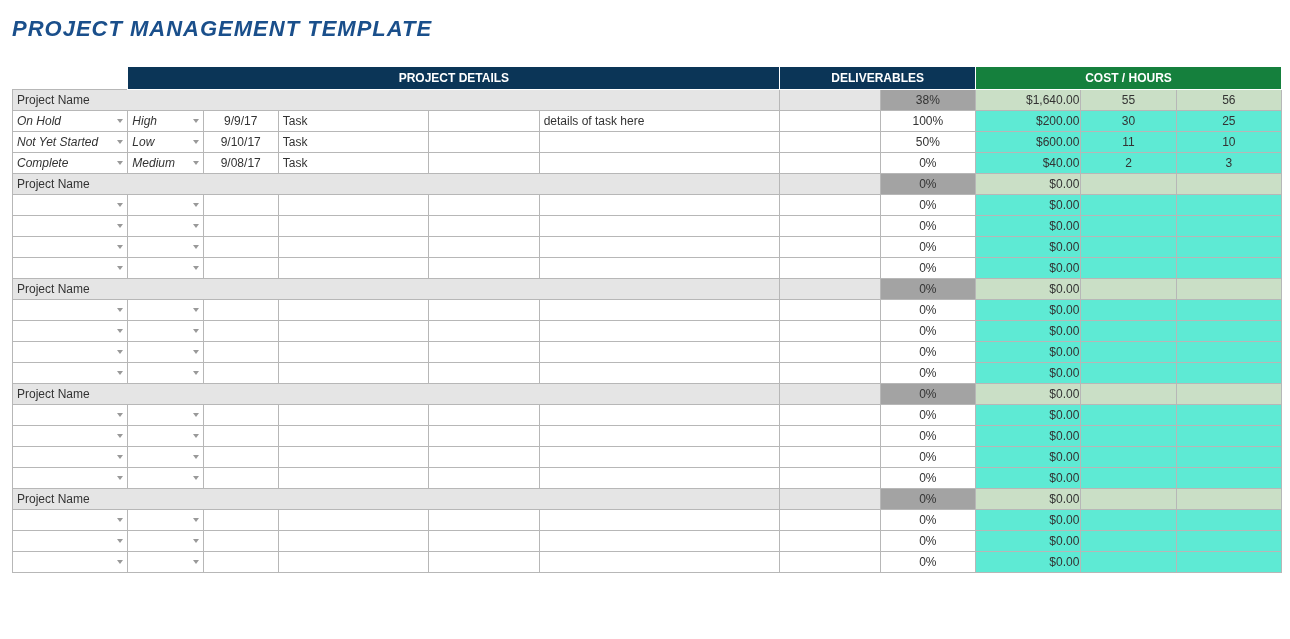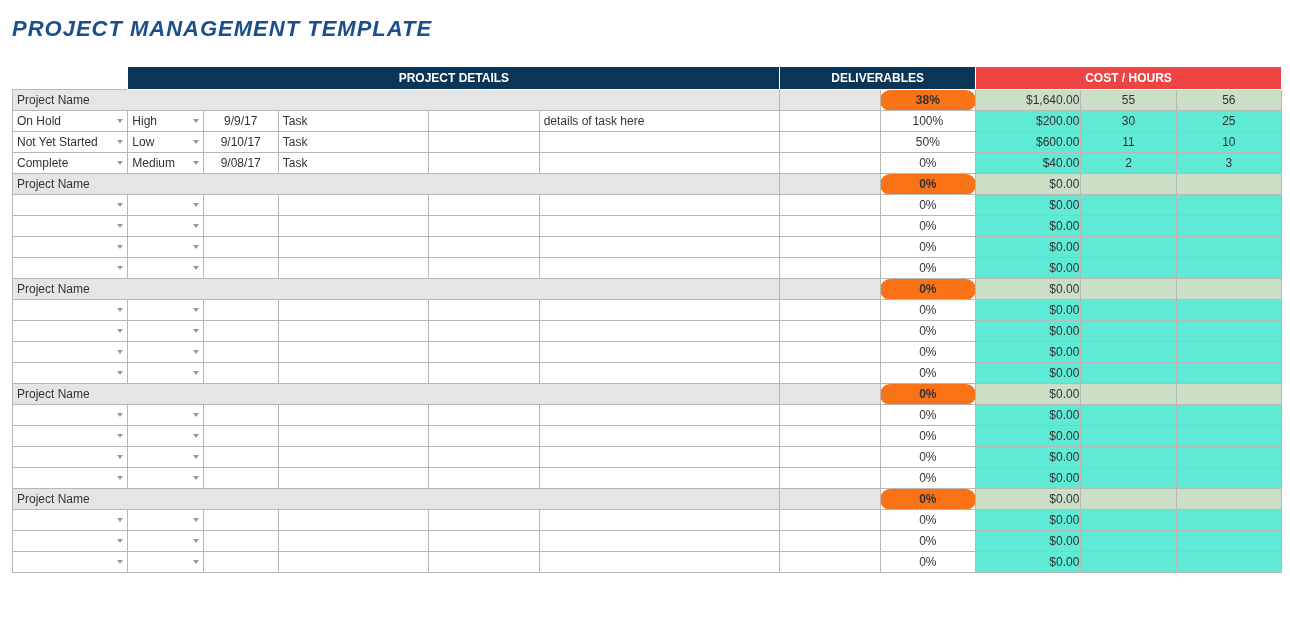--- a/index.html
+++ b/index.html
@@ -40,21 +40,21 @@
     background: #0b3557;
     color: #fff;
     font-weight: 700;
     font-size: 12px;
     padding: 4px 4px;
     border: 1px solid #fff;
     text-align: center;
     margin-top: 24px;
   }
   tr.sectionrow th.section-deliv { background: #0b3557; }
-  tr.sectionrow th.section-cost  { background: #ef4444; }
+  tr.sectionrow th.section-cost  { background: #15803d; }
   tr.sectionrow th.corner { background: #fff; border: none; }
 
   tr.headerrow th {
     background: #1a5ea3;
     color: #fff;
     font-weight: 700;
     font-size: 11px;
     padding: 4px 4px;
     border: 1px solid #fff;
     text-align: center;
@@ -69,35 +69,35 @@
   td {
     border: 1px solid #b7b7b7;
     padding: 3px 4px;
     height: 21px;
     font-size: 12px;
     background: #fff;
     vertical-align: middle;
   }
   td.center   { text-align: center; }
   td.right    { text-align: right; padding-right: 1px; }
-  td.dropcell { position: relative; padding-right: 20px; }
+  td.dropcell { position: relative; padding-right: 20px; font-style: italic; }
   td.dropcell::after {
     content: "";
     position: absolute;
     right: 4px; top: 50%;
     margin-top: -2px;
     width: 0; height: 0;
     border-left: 3px solid transparent;
     border-right: 3px solid transparent;
     border-top: 4px solid #999;
   }
 
   tr.projrow td { background: #e5e5e5; font-weight: 400; }
   tr.projrow td.cost-summary { background: #cadfc6; }
-  tr.projrow td.pct-summary  { background: #f97316; font-weight: 700; border-radius: 10px; }
+  tr.projrow td.pct-summary  { background: #a3a3a3; font-weight: 400; }
 
   tr.datar td.cost-col { background: #5eead4; }
 </style>
 </head>
 <body>
 
 <h1>PROJECT MANAGEMENT TEMPLATE</h1>
 
 <table class="main">
   <colgroup>

